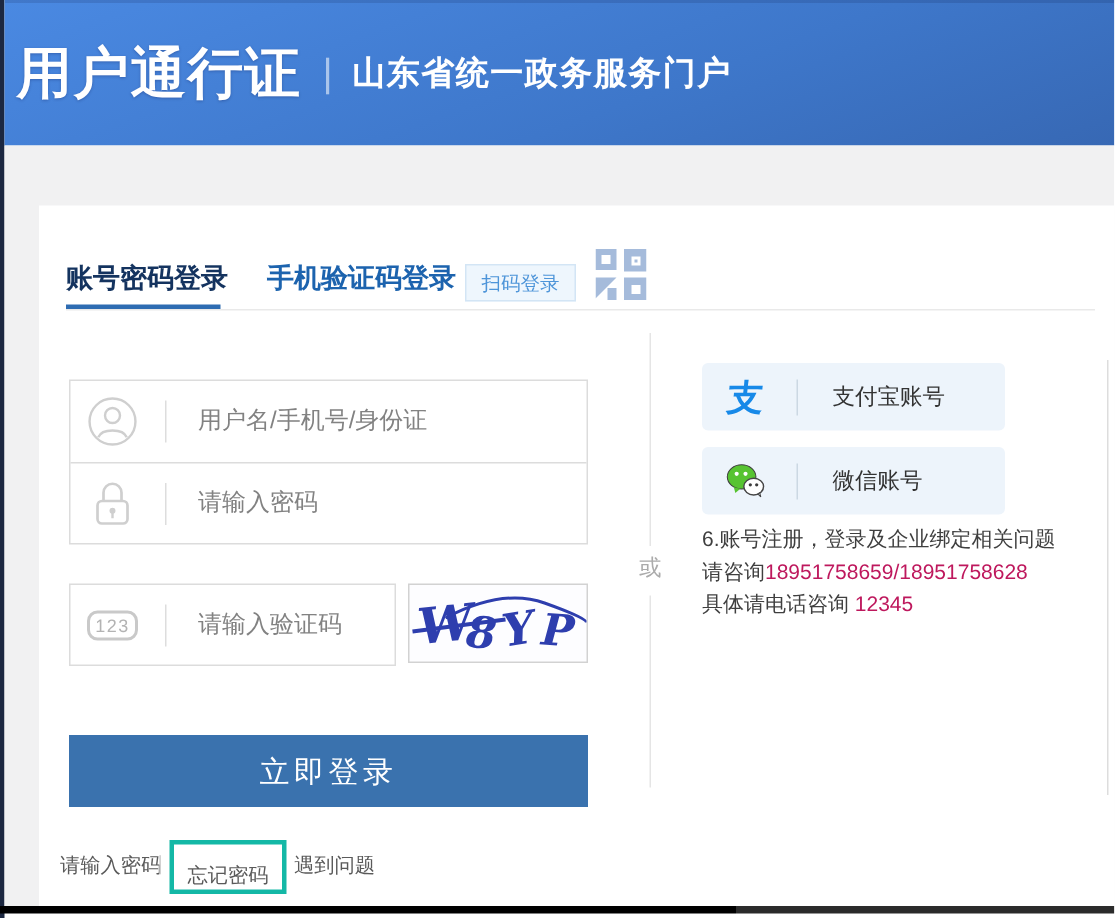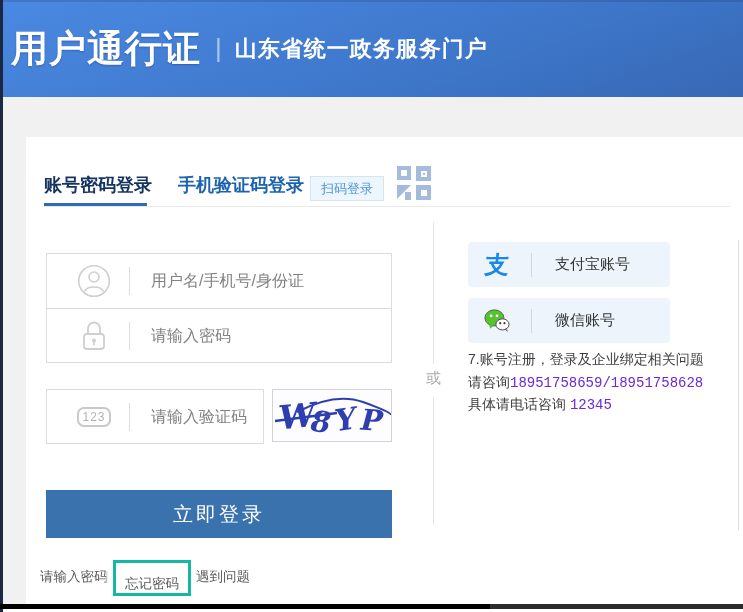--- a/index.html
+++ b/index.html
@@ -26,21 +26,21 @@
   .tab-underline{position:absolute;left:18px;top:66px;width:103px;height:3px;background:#2e6cb2;}
   .tab-hairline{position:absolute;left:18px;top:69px;width:686px;height:1px;background:#e9e9e9;}
   .scan-btn{position:absolute;left:284px;top:39px;width:72px;height:23px;background:#eef6fd;
     border:1px solid #d3e5f5;color:#4e95d9;font-size:13px;display:flex;align-items:center;
     justify-content:center;cursor:pointer;}
   .qr-icon{position:absolute;left:371px;top:29px;width:34px;height:34px;cursor:pointer;}
   
   .fields-box{position:absolute;left:20px;top:116px;width:344px;height:108px;border:1px solid #dcdcdc;background:#fff;}
   .field-row{height:53px;display:flex;align-items:center;}
   .field-row.first{border-bottom:1px solid #dcdcdc;height:54px;}
-  .field-icon{margin-left:24px;width:46px;display:flex;justify-content:center;align-items:center;}
+  .field-icon{margin-left:5px;width:46px;display:flex;justify-content:center;align-items:center;}
   .field-sep{margin-left:12px;width:1px;height:28px;background:#ddd;}
   .field-input{margin-left:19px;border:none;outline:none;background:transparent;flex:1;
     font-size:16px;color:#333;font-family:inherit;min-width:0;}
   .field-input::placeholder{color:#828282;opacity:1;}
   .captcha-box{position:absolute;left:20px;top:252px;width:216px;height:53px;border:1px solid #dcdcdc;
     background:#fff;display:flex;align-items:center;}
   .icon-123{width:34px;height:20px;border:2px solid #c9c9c9;border-radius:7px;color:#b3b3b3;
     font-size:12px;display:flex;align-items:center;justify-content:center;letter-spacing:1px;
     box-sizing:border-box;}
   .captcha-img{position:absolute;left:246px;top:252px;width:120px;height:53px;border:1px solid #d2d2d2;
@@ -66,21 +66,21 @@
   .social-btn{position:absolute;left:442px;width:202px;height:45px;background:#edf4fb;border-radius:4px;
     display:flex;align-items:center;cursor:pointer;}
   .social-alipay{top:105px;}
   .social-wechat{top:161px;}
   .social-icon{margin-left:16px;width:26px;display:flex;justify-content:center;align-items:center;}
   .alipay-char{color:#1789e8;font-size:24px;font-weight:bold;transform:skewX(-6deg);}
   .social-sep{margin-left:21px;width:1px;height:24px;background:#ccd8e3;}
   .social-label{margin-left:23px;font-size:15px;color:#333;}
   
   .help{position:absolute;left:442px;top:212px;width:274px;font-size:14px;line-height:21.5px;color:#3f3f3f;}
-  .help .phone{color:#6d28d9;font-family:Liberation Mono, monospace;}
+  .help .phone{color:#be185d;}
 </style>
 </head>
 <body>
 
 <div class="page">
   <div class="left-strip"></div>
 
   <div class="header">
     <div class="header-title">用户通行证</div>
     <div class="header-sep">|</div>
@@ -192,21 +192,21 @@
           <path d="M24.5 23.6 L26.8 26 L25.9 22.7 Z" fill="#ffffff" stroke="#464646" stroke-width="0.8"></path>
           <circle cx="18.7" cy="16.6" r="1.25" fill="#3c3c3c"></circle>
           <circle cx="23.6" cy="16.6" r="1.25" fill="#3c3c3c"></circle>
         </svg>
       </span>
       <span class="social-sep"></span>
       <span class="social-label">微信账号</span>
     </div>
 
     <div class="help">
-      <div><span>7.账号注册，登录及企业绑定相关问题</span><span class="phone"></span></div>
+      <div><span>6.账号注册，登录及企业绑定相关问题</span><span class="phone"></span></div>
       <div><span>请咨询</span><span class="phone">18951758659/18951758628</span></div>
       <div><span>具体请电话咨询 </span><span class="phone">12345</span></div>
     </div>
 
   </div>
 
   <div class="bottom-bar"></div>
 </div>
 
 </body></html>

